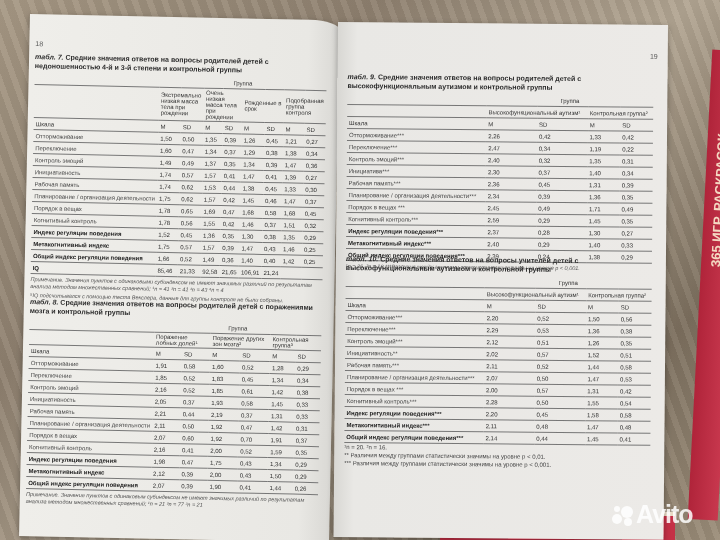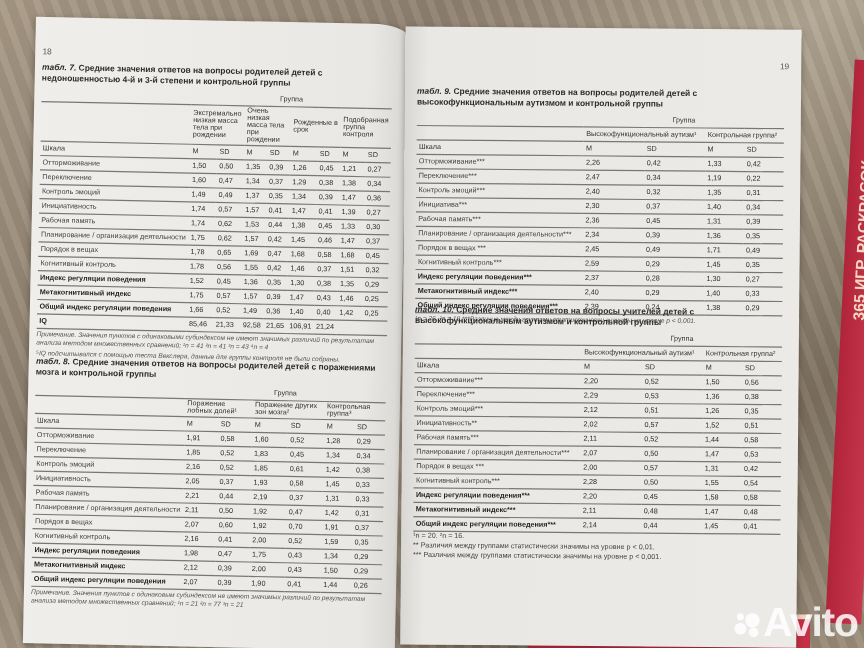--- a/index.html
+++ b/index.html
@@ -22,21 +22,21 @@
   td.lbl{color:#444;}
   tr.bold td.lbl{font-weight:bold;color:#222;}
   .note{font-size:5.5px;font-style:italic;color:#555;line-height:7px;margin-top:2px;}
   .note-plain{font-size:6px;color:#444;line-height:8px;}
   .block{position:absolute;}
   .book{position:absolute;left:700px;top:50px;width:30px;height:470px;
     background:linear-gradient(90deg,#b0243a,#c8384e);transform:rotate(3deg);}
   .book-text{position:absolute;left:0;top:0;writing-mode:vertical-rl;transform:rotate(180deg);
     font-size:13px;color:#f4d8c2;font-weight:bold;width:30px;height:470px;text-align:right;line-height:30px;}
   .book-bottom{position:absolute;left:440px;top:512px;width:235px;height:30px;background:#c43046;border-top:4px solid #e8d9c4;}
-  .watermark{position:absolute;left:612px;top:500px;font-size:34px;font-weight:bold;color:rgba(255,255,255,0.85);letter-spacing:-1px;}
+  .watermark{position:absolute;left:612px;top:500px;font-size:25px;font-weight:bold;color:rgba(255,255,255,0.85);letter-spacing:-1px;}
   .wm-dots{display:inline-block;width:22px;height:20px;position:relative;vertical-align:middle;margin-right:2px;}
   .wm-dots span{position:absolute;border-radius:50%;background:rgba(255,255,255,0.85);}
 </style>
 </head>
 <body>
 
 <div class="wood-grain"></div>
 
 <div class="book">
   <div class="book-text">365 ИГР, РАСКРАСОК для ребенка</div>

